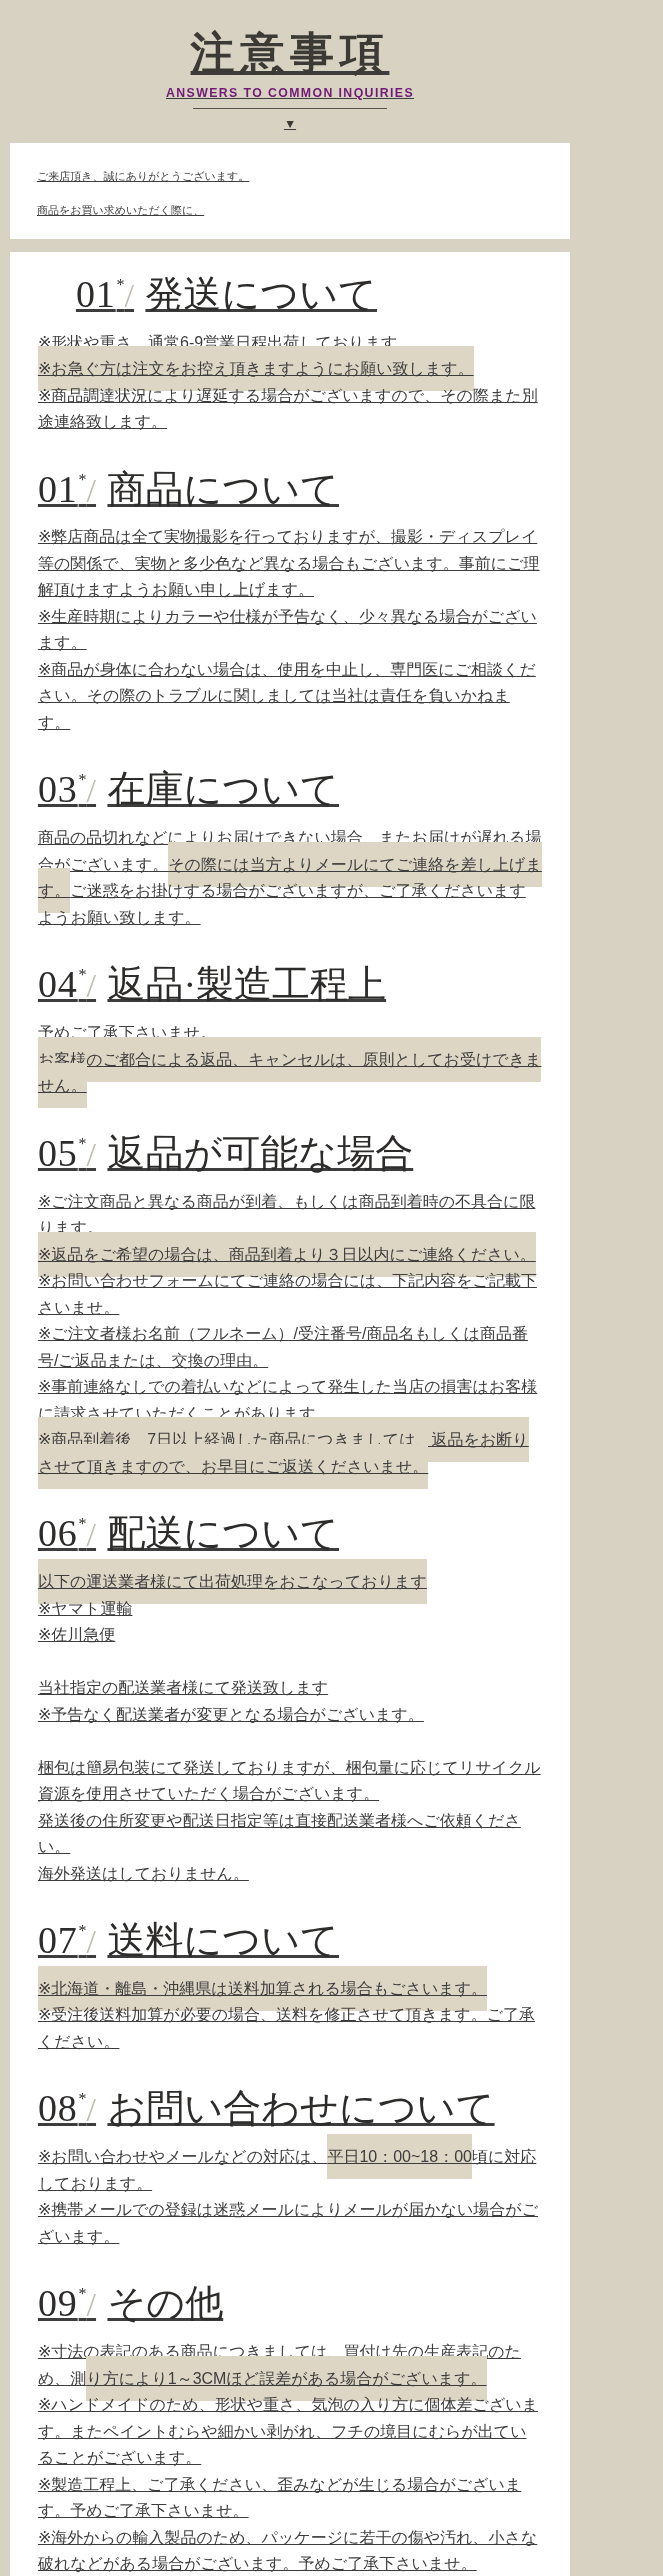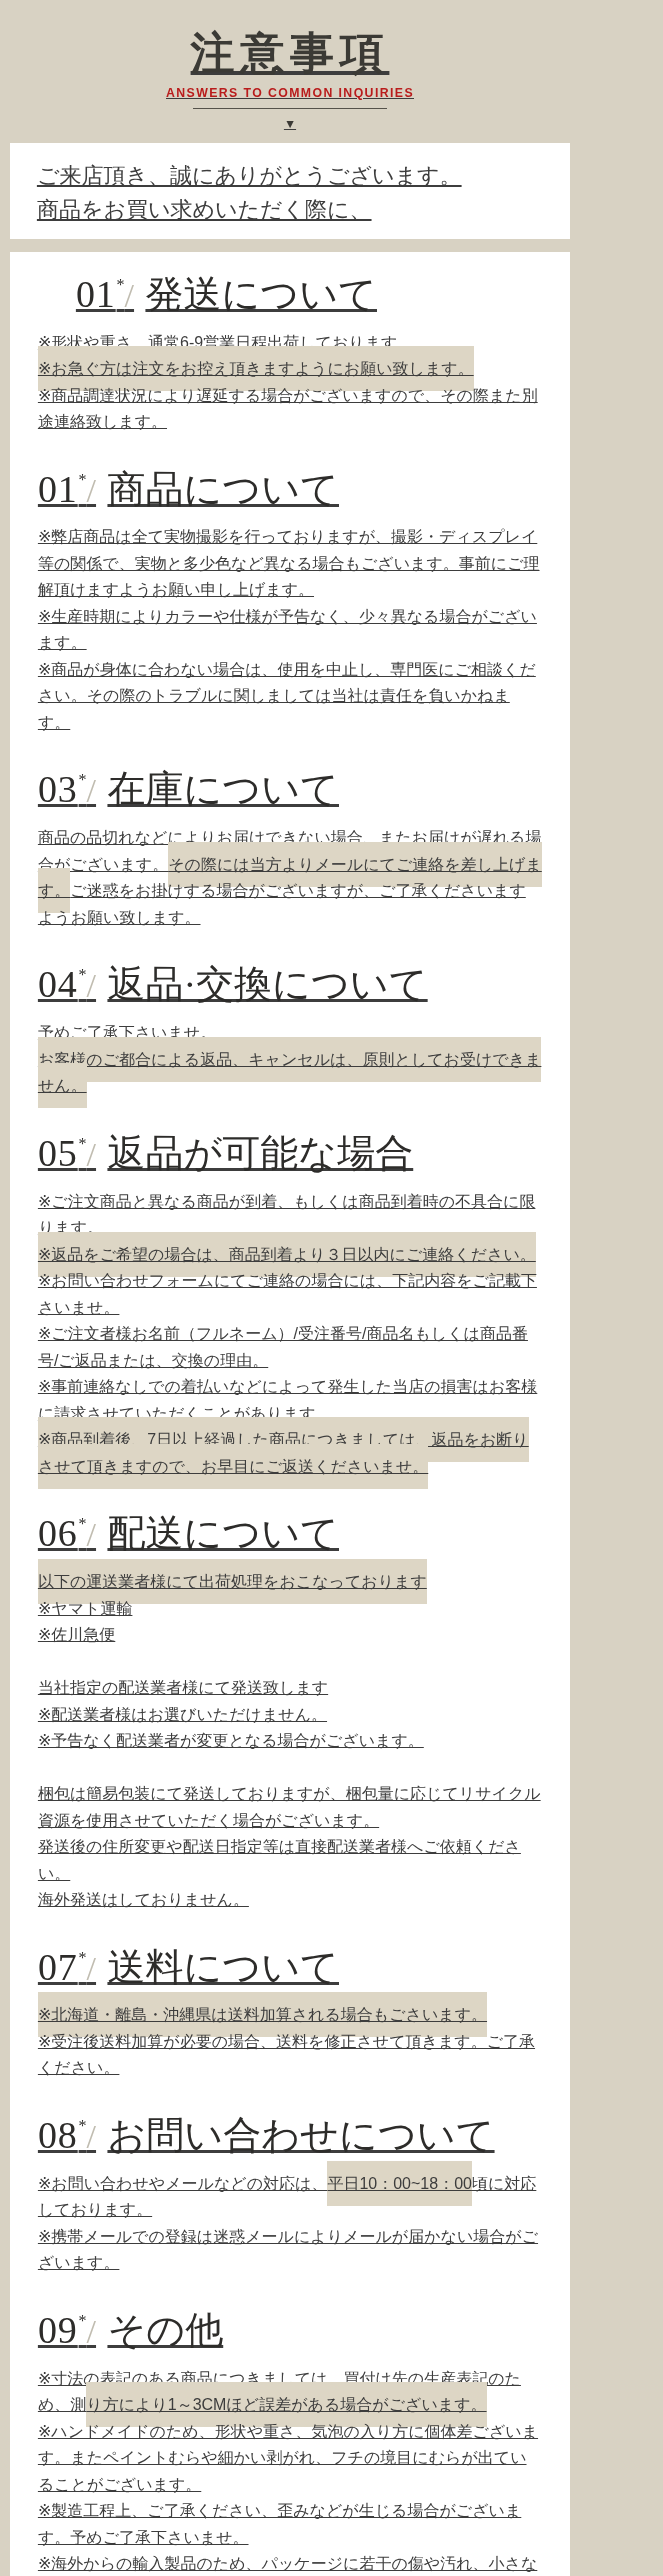--- a/index.html
+++ b/index.html
@@ -27,21 +27,21 @@
     line-height: 1.15;
     font-weight: bold;
     letter-spacing: 5.7px;
     color: #3b3a35;
   }
   .header .subtitle {
     margin: 6.6px 0 0;
     font-size: 12.3px;
     font-weight: bold;
     letter-spacing: 1.4px;
-    color: #b91c1c;
+    color: #701a75;
   }
   .header .rule {
     width: 194px;
     height: 0;
     border-bottom: 1.9px solid #55524a;
     margin: 8.5px auto 0;
   }
   .header .arrow {
     margin-top: 8.5px;
     font-size: 12.3px;
@@ -55,21 +55,21 @@
   }
   .card.intro {
     padding: 16px 26.5px 12.3px;
   }
   .card.main {
     margin-top: 12.3px;
     margin-bottom: 25.6px;
     padding: 17px 27.5px 28.4px;
   }
   .intro-line {
-    font-size: 22px;
+    font-size: 11px;
     line-height: 34px;
     color: #3d3d3d;
   }
   
   h2.section-heading {
     font-family: "Liberation Serif", "DejaVu Serif", serif;
     font-weight: normal;
     font-size: 38px;
     line-height: 1.25;
     color: #2d2c2a;
@@ -138,41 +138,40 @@
         <h2 class="section-heading"><span class="num">01</span><span class="ast">*</span><span class="slash">/</span><span class="ttl">商品について</span></h2>
         <p class="body"><span>※弊店商品は全て実物撮影を行っておりますが、撮影・ディスプレイ等の関係で、実物と多少色など異なる場合もございます。事前にご理解頂けますようお願い申し上げます。</span></p>
         <p class="body"><span>※生産時期によりカラーや仕様が予告なく、少々異なる場合がございます。</span></p>
         <p class="body"><span>※商品が身体に合わない場合は、使用を中止し、専門医にご相談ください。その際のトラブルに関しましては当社は責任を負いかねます。</span></p>
       </section>
       <section>
         <h2 class="section-heading"><span class="num">03</span><span class="ast">*</span><span class="slash">/</span><span class="ttl">在庫について</span></h2>
         <p class="body"><span>商品の品切れなどによりお届けできない場合、またお届けが遅れる場合がございます。</span><mark>その際には当方よりメールにてご連絡を差し上げます。</mark><span>ご迷惑をお掛けする場合がございますが、ご了承くださいますようお願い致します。</span></p>
       </section>
       <section>
-        <h2 class="section-heading"><span class="num">04</span><span class="ast">*</span><span class="slash">/</span><span class="ttl">返品·交換について</span></h2>
+        <h2 class="section-heading"><span class="num">04</span><span class="ast">*</span><span class="slash">/</span><span class="ttl">返品·製造工程上</span></h2>
         <p class="body"><span>予めご了承下さいませ。</span></p>
         <p class="body"><mark>お客様のご都合による返品、キャンセルは、原則としてお受けできません。</mark></p>
       </section>
       <section>
         <h2 class="section-heading"><span class="num">05</span><span class="ast">*</span><span class="slash">/</span><span class="ttl">返品が可能な場合</span></h2>
         <p class="body"><span>※ご注文商品と異なる商品が到着、もしくは商品到着時の不具合に限ります。</span></p>
         <p class="body"><mark>※返品をご希望の場合は、商品到着より３日以内にご連絡ください。</mark></p>
         <p class="body"><span>※お問い合わせフォームにてご連絡の場合には、下記内容をご記載下さいませ。</span></p>
         <p class="body"><span>※ご注文者様お名前（フルネーム）/受注番号/商品名もしくは商品番号/ご返品または、交換の理由。</span></p>
         <p class="body"><span>※事前連絡なしでの着払いなどによって発生した当店の損害はお客様に請求させていただくことがあります。</span></p>
         <p class="body"><mark>※商品到着後、7日以上経過した商品につきましては、返品をお断りさせて頂きますので、お早目にご返送くださいませ。</mark></p>
       </section>
       <section>
         <h2 class="section-heading"><span class="num">06</span><span class="ast">*</span><span class="slash">/</span><span class="ttl">配送について</span></h2>
         <p class="body"><mark>以下の運送業者様にて出荷処理をおこなっております</mark></p>
         <p class="body"><span>※ヤマト運輸</span></p>
         <p class="body"><span>※佐川急便</span></p>
         <div class="spacer"></div>
         <p class="body"><span>当社指定の配送業者様にて発送致します</span></p>
-        <p class="body"><span>※配送業者様はお選びいただけません。</span></p>
         <p class="body"><span>※予告なく配送業者が変更となる場合がございます。</span></p>
         <div class="spacer"></div>
         <p class="body"><span>梱包は簡易包装にて発送しておりますが、梱包量に応じてリサイクル資源を使用させていただく場合がございます。</span></p>
         <p class="body"><span>発送後の住所変更や配送日指定等は直接配送業者様へご依頼ください。</span></p>
         <p class="body"><span>海外発送はしておりません。</span></p>
       </section>
       <section>
         <h2 class="section-heading"><span class="num">07</span><span class="ast">*</span><span class="slash">/</span><span class="ttl">送料について</span></h2>
         <p class="body"><mark>※北海道・離島・沖縄県は送料加算される場合もごさいます。</mark></p>
         <p class="body"><span>※受注後送料加算が必要の場合、送料を修正させて頂きます。ご了承ください。</span></p>

